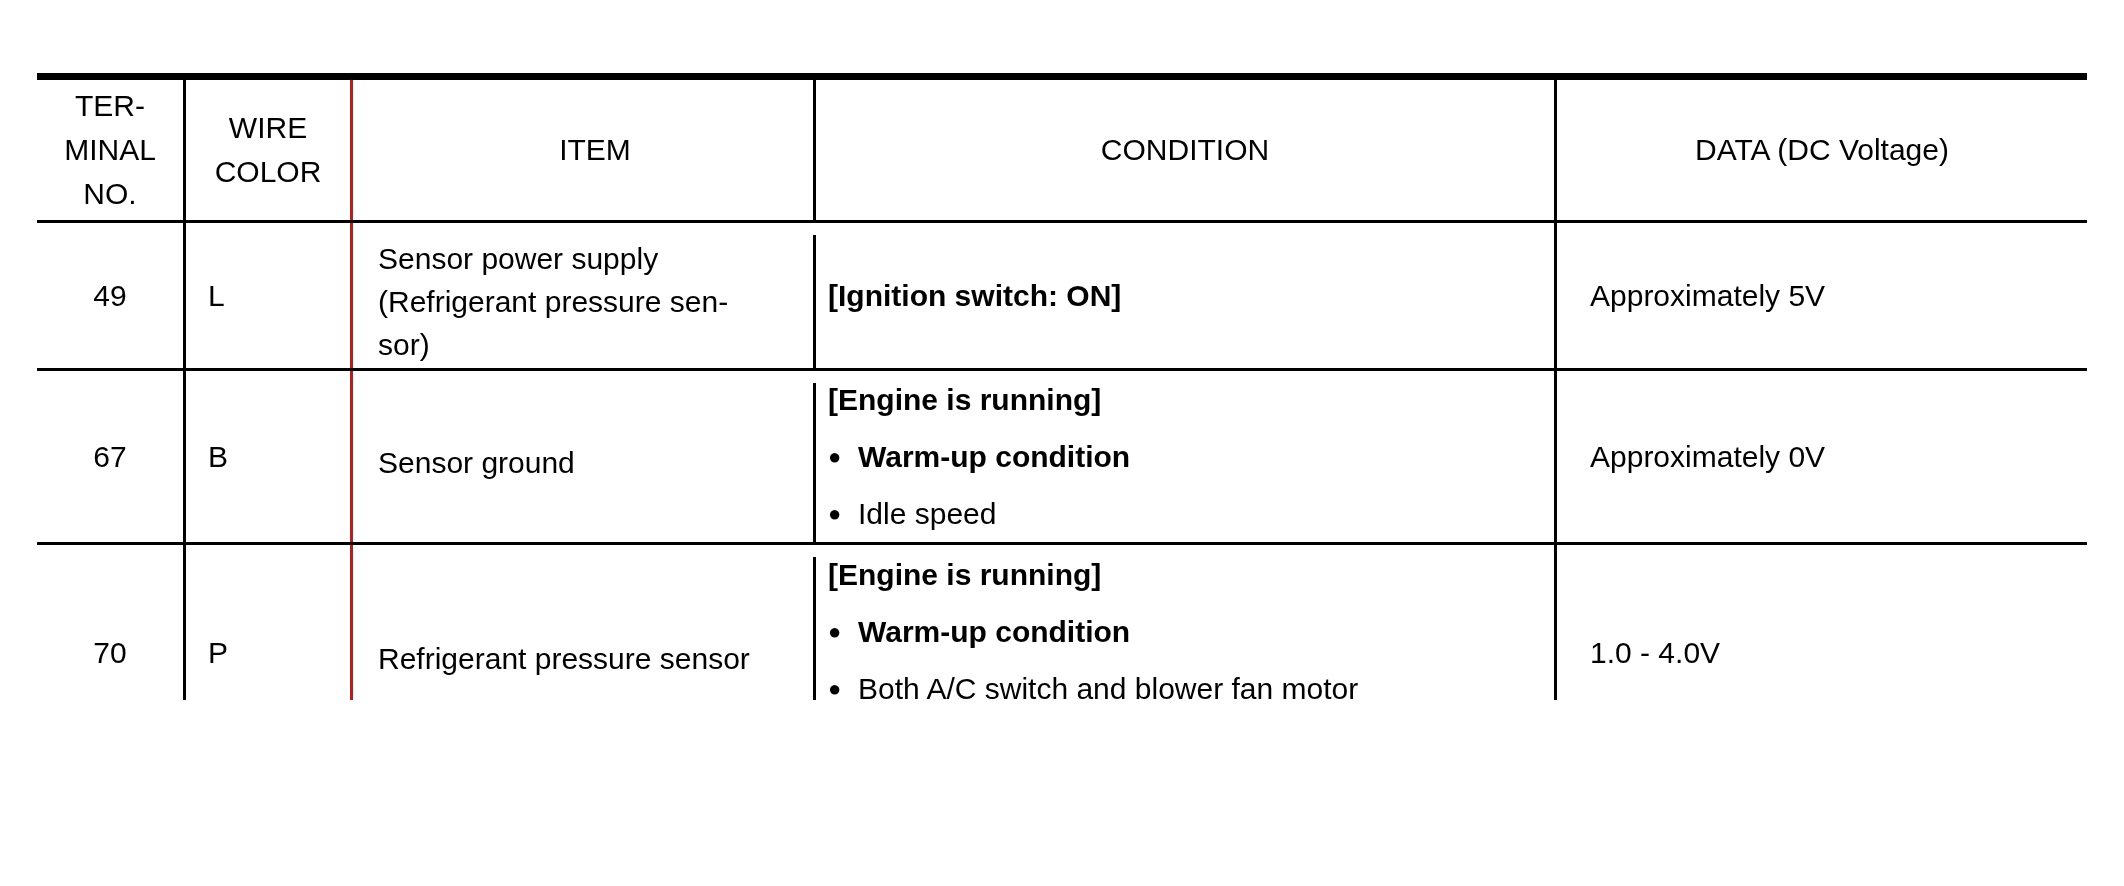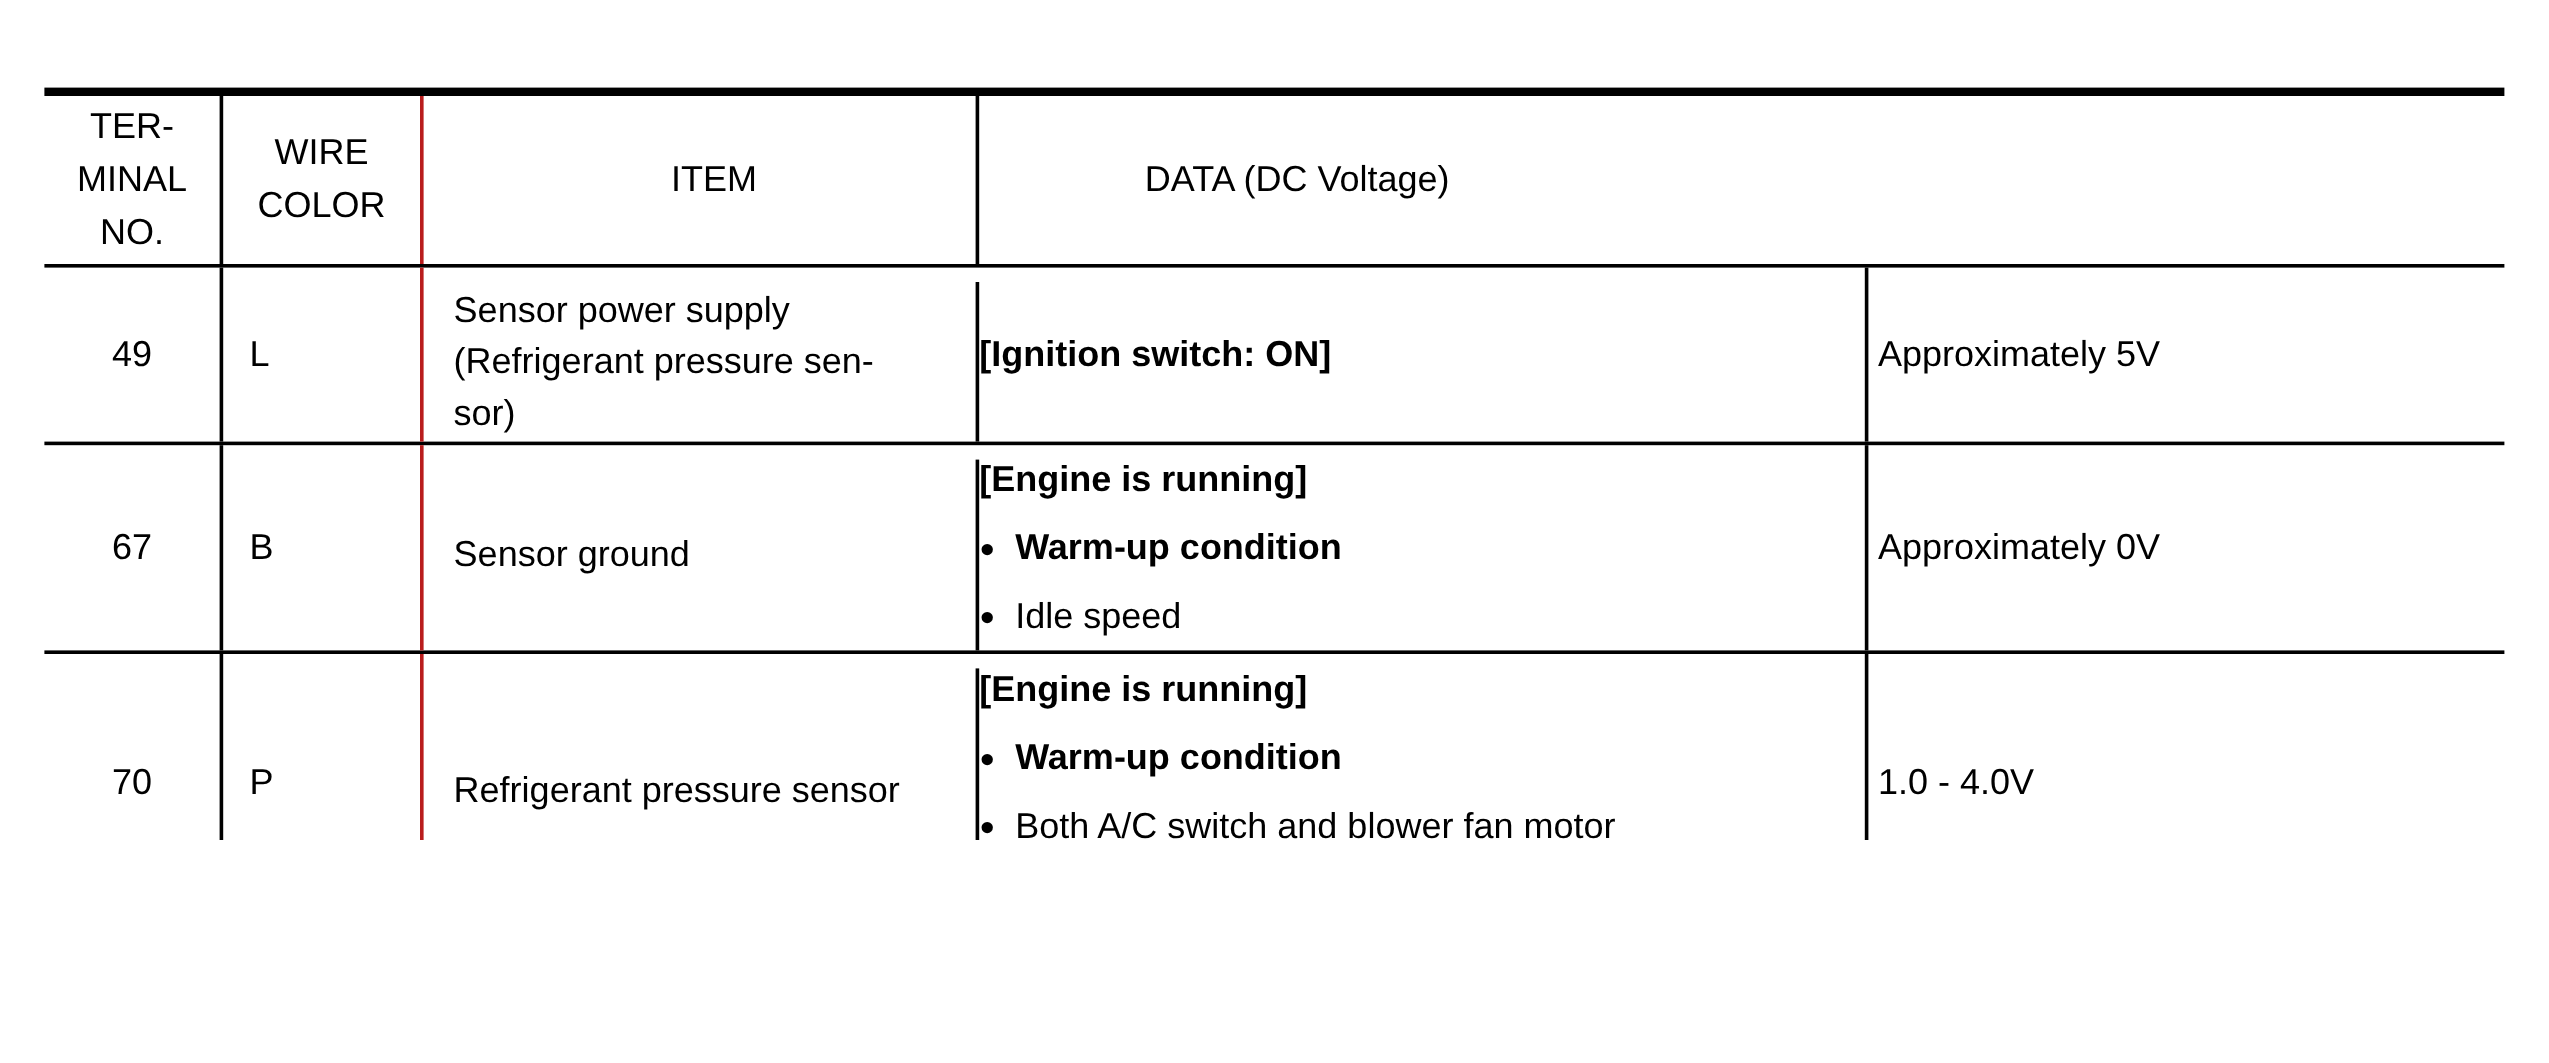--- a/index.html
+++ b/index.html
@@ -50,22 +50,22 @@
   .col5 { flex: 0 0 530px; }
   .hcell {
     align-items: center;
     text-align: center;
     white-space: pre-line;
     line-height: 44px;
   }
   .c-terminal { align-items: center; text-align: center; }
   .c-wire { padding-left: 22px; }
   .c-item { padding-left: 25px; padding-right: 8px; white-space: pre-line; margin-top: 12px; }
-  .c-cond { padding-left: 0; padding-right: 8px; }
-  .c-data { padding-left: 8px; }
+  .c-cond { padding-left: 12px; padding-right: 8px; }
+  .c-data { padding-left: 33px; }
   .cond-line {
     display: flex;
     align-items: flex-start;
     margin: 7px 0;
   }
   .cond-line[data-weight="bold"] { font-weight: 700; }
   .bullet {
     flex: 0 0 30px;
     font-size: 22px;
     line-height: 43px;
@@ -87,20 +87,21 @@
 
   <div class="ttable">
 
     <div class="row rhead">
       <div class="cell col1 hcell">TER-
 MINAL
 NO.</div>
       <div class="cell col2 hcell">WIRE
 COLOR</div>
       <div class="cell col3 hcell">ITEM</div>
+      <div class="cell col4 hcell">CONDITION</div>
       <div class="cell col5 hcell">DATA (DC Voltage)</div>
     </div>
 
     <div class="row r1">
       <div class="cell col1 c-terminal">49</div>
       <div class="cell col2 c-wire">L</div>
       <div class="cell col3 c-item">Sensor power supply
 (Refrigerant pressure sen-
 sor)</div>
       <div class="cell col4 c-cond">

